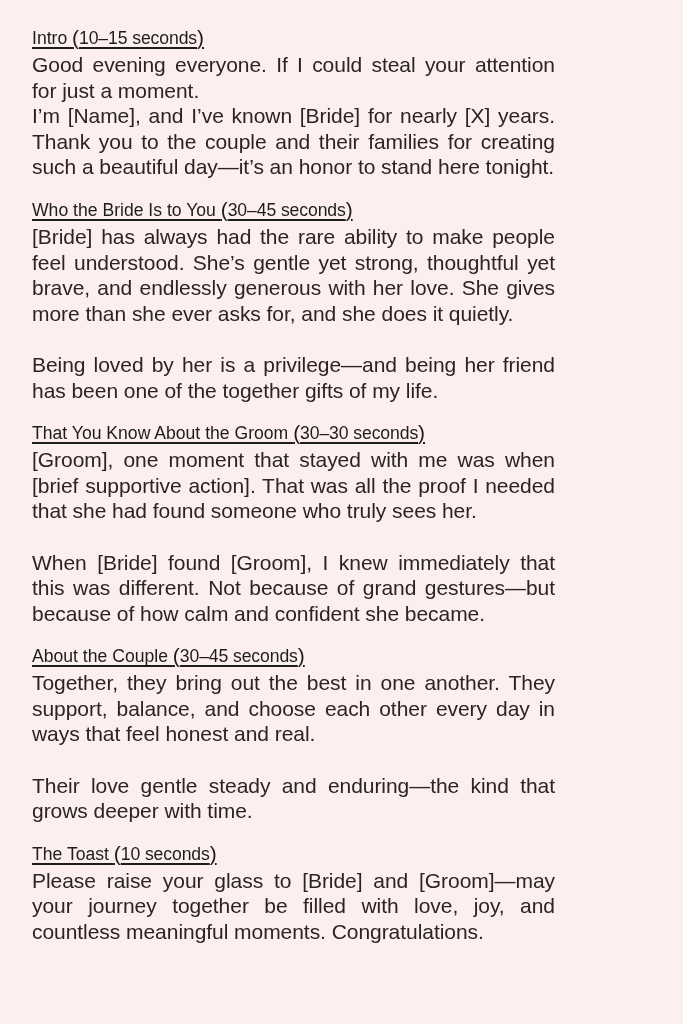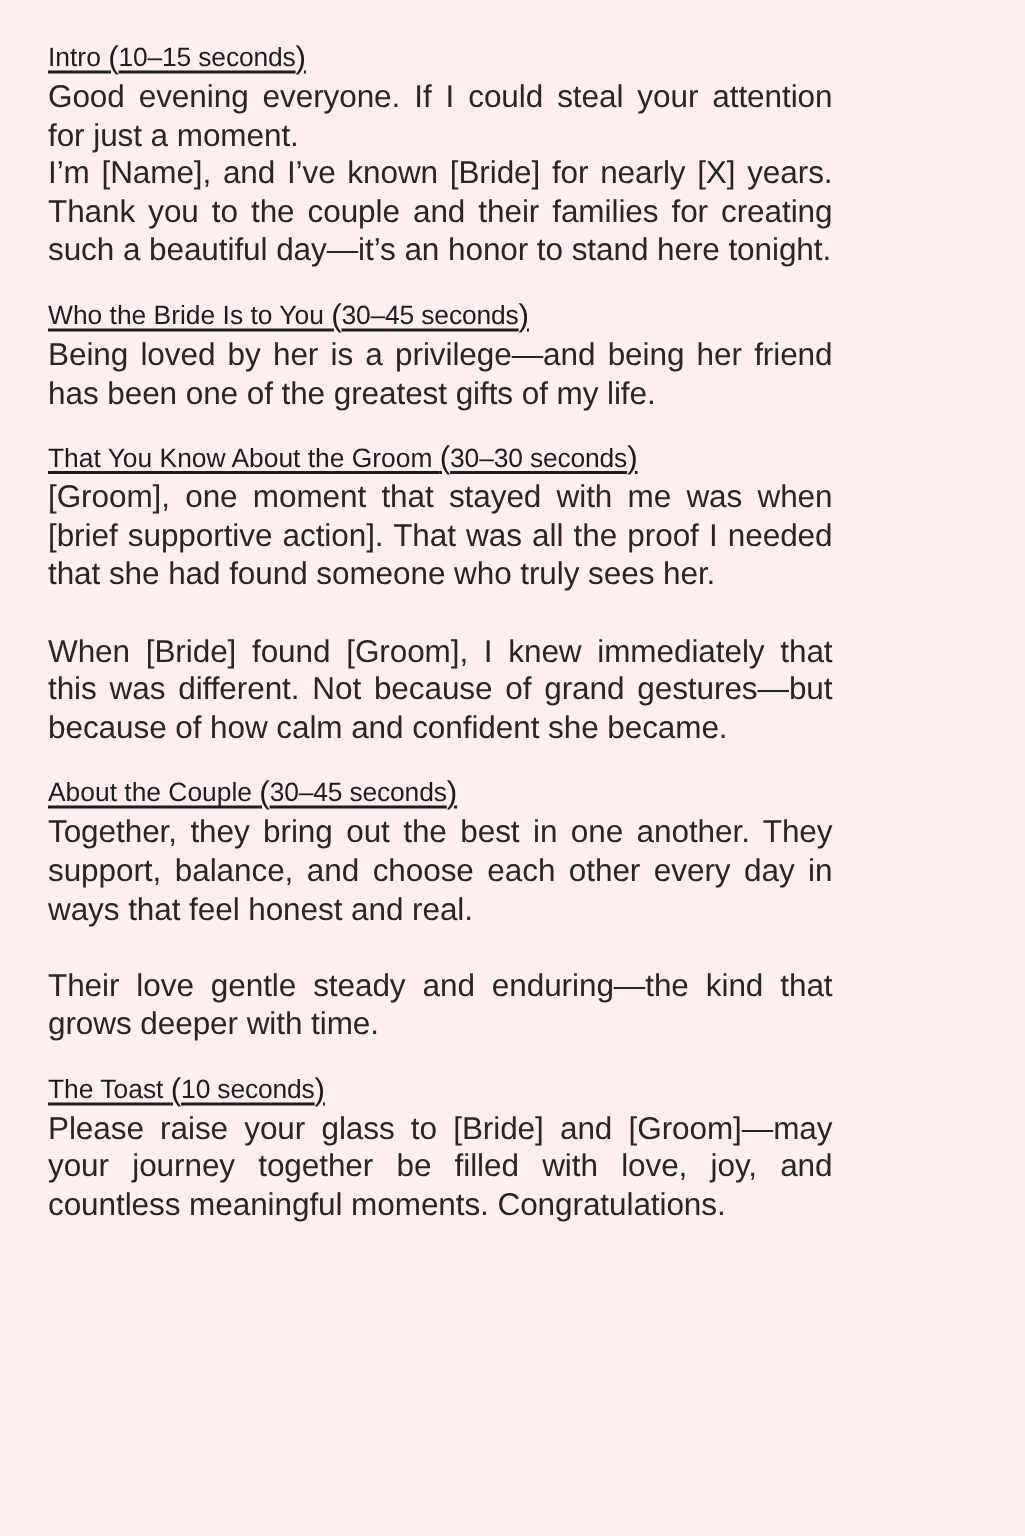--- a/index.html
+++ b/index.html
@@ -69,21 +69,22 @@
     <div class="section-heading">
       <span class="h-title">Intro </span><span class="h-duration"><span class="paren">(</span><span>10–15 seconds</span><span class="paren">)</span></span>
     </div>
     <p class="body-par">Good evening everyone. If I could steal your attention for just a moment.<br>I’m [Name], and I’ve known [Bride] for nearly [X] years. Thank you to the couple and their families for creating such a beautiful day—it’s an honor to stand here tonight.</p>
   </div>
 
   <div class="speech-section">
     <div class="section-heading">
       <span class="h-title">Who the Bride Is to You </span><span class="h-duration"><span class="paren">(</span><span>30–45 seconds</span><span class="paren">)</span></span>
     </div>
-    <p class="body-par">Being loved by her is a privilege—and being her friend has been one of the greatest gifts of my life.</p>
+    <p class="body-par">[Bride] has always had the rare ability to make people feel understood. She’s gentle yet strong, thoughtful yet brave, and endlessly generous with her love. She gives more than she ever asks for, and she does it quietly.</p>
+    <p class="body-par">Being loved by her is a privilege—and being her friend has been one of the together gifts of my life.</p>
   </div>
 
   <div class="speech-section">
     <div class="section-heading">
       <span class="h-title">That You Know About the Groom </span><span class="h-duration"><span class="paren">(</span><span>30–30 seconds</span><span class="paren">)</span></span>
     </div>
     <p class="body-par">[Groom], one moment that stayed with me was when [brief supportive action]. That was all the proof I needed that she had found someone who truly sees her.</p>
     <p class="body-par">When [Bride] found [Groom], I knew immediately that this was different. Not because of grand gestures—but because of how calm and confident she became.</p>
   </div>
 

